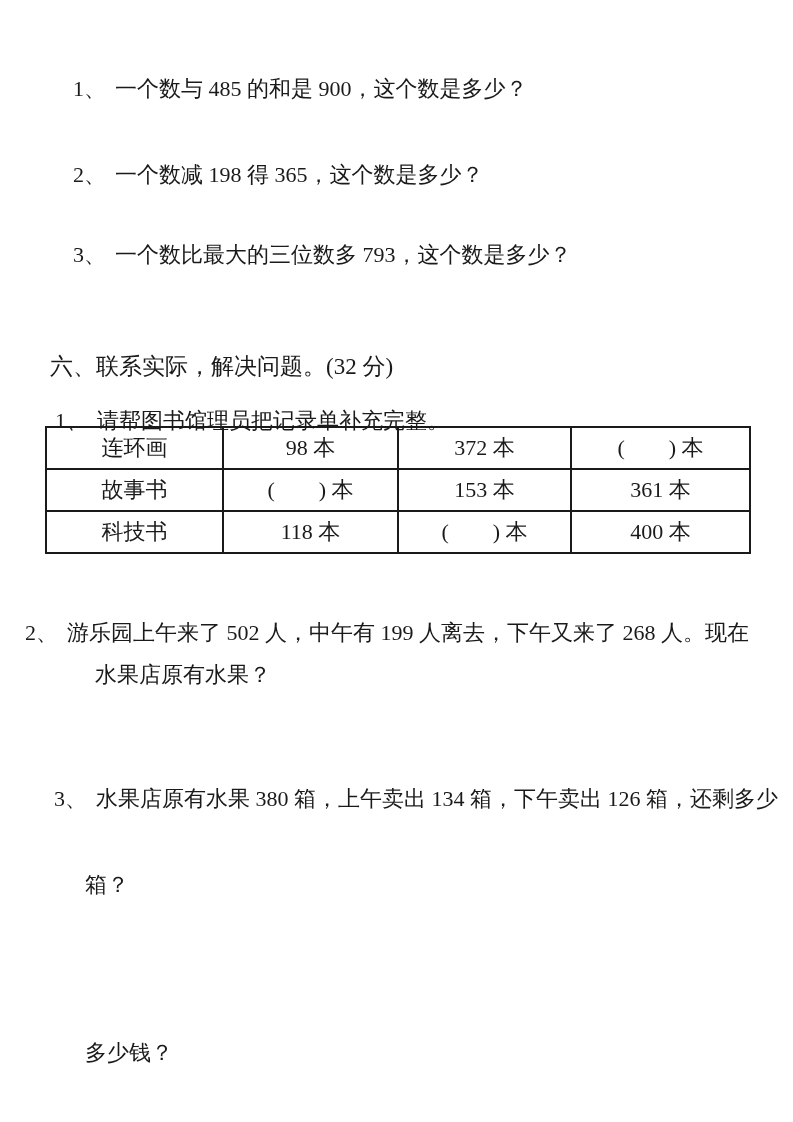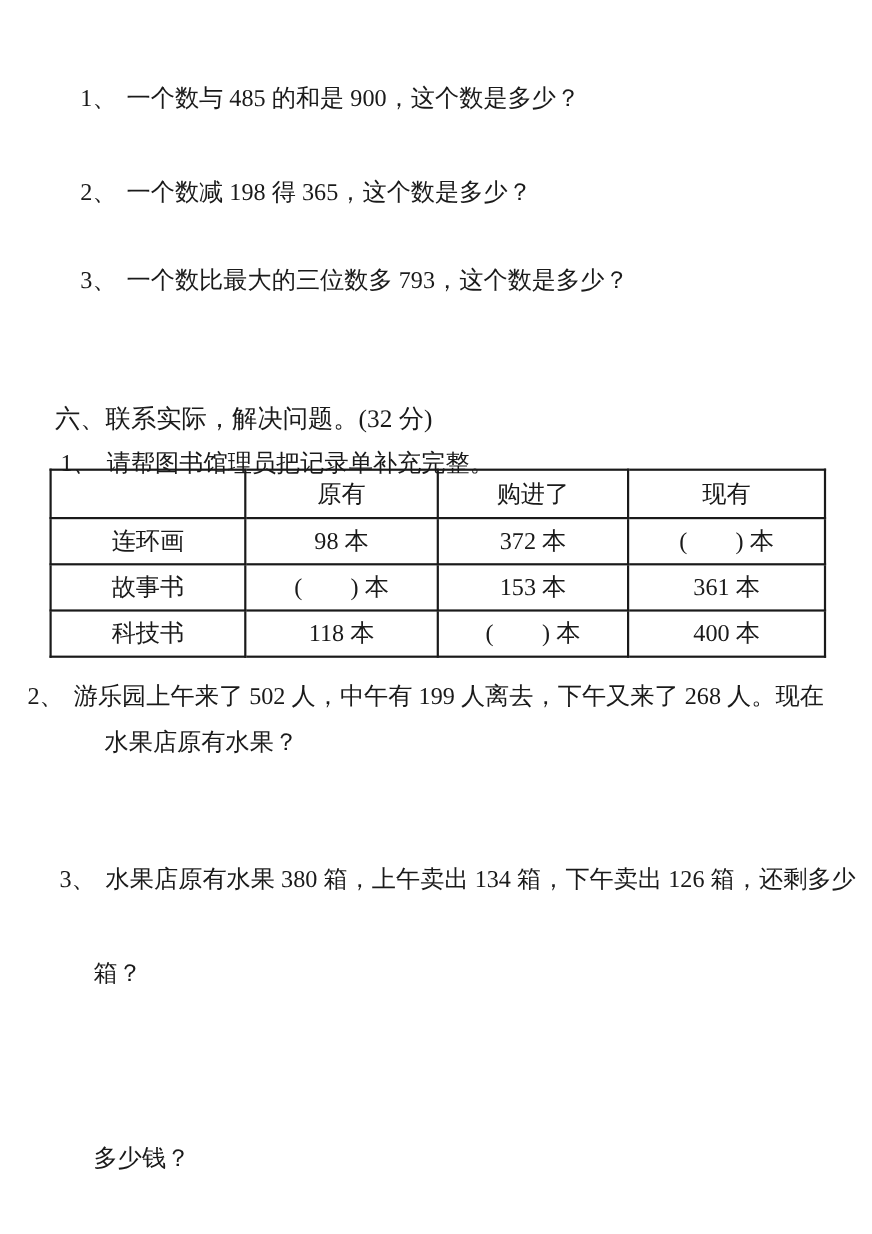--- a/index.html
+++ b/index.html
@@ -49,40 +49,34 @@
   </div>
 
   <div class="line" style="left:73px;top:144px">
     <span class="num">2、</span><span>一个数减 198 得 365，这个数是多少？</span>
   </div>
 
   <div class="line" style="left:73px;top:224px">
     <span class="num">3、</span><span>一个数比最大的三位数多 793，这个数是多少？</span>
   </div>
 
-  <div class="line heading" style="left:50px;top:350px">六、联系实际，解决问题。(32 分)</div>
+  <div class="line heading" style="left:50px;top:336px">六、联系实际，解决问题。(32 分)</div>
 
   <div class="line" style="left:55px;top:390px">
     <span class="num">1、</span><span>请帮图书馆理员把记录单补充完整。</span>
   </div>
 
   <table class="records">
     <colgroup>
         <col class="c0">
         <col class="c1">
         <col class="c2">
         <col class="c3">
       </colgroup>
     <tbody>
-        <tr class="hdr">
-      <td></td>
-      <td>原有</td>
-      <td>购进了</td>
-      <td>现有</td>
-    </tr>
     <tr class="row">
       <td>连环画</td>
       <td>98 本</td>
       <td>372 本</td>
       <td>(　　) 本</td>
     </tr>
     <tr class="row">
       <td>故事书</td>
       <td>(　　) 本</td>
       <td>153 本</td>

